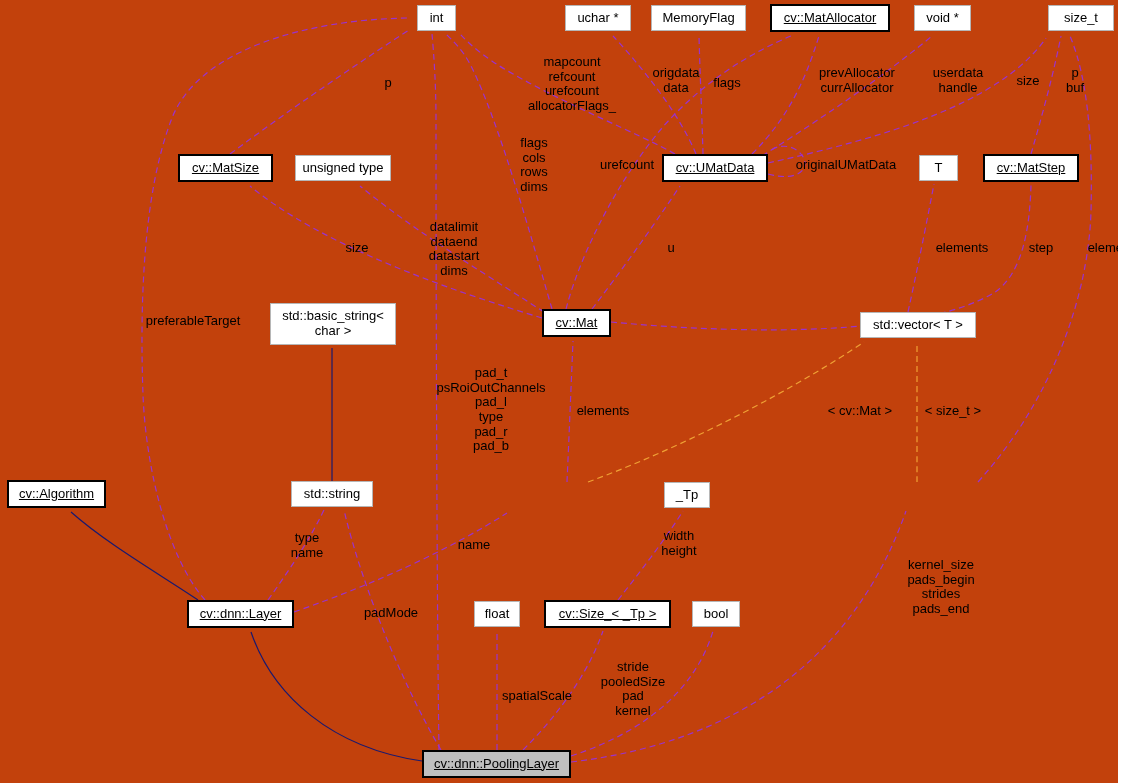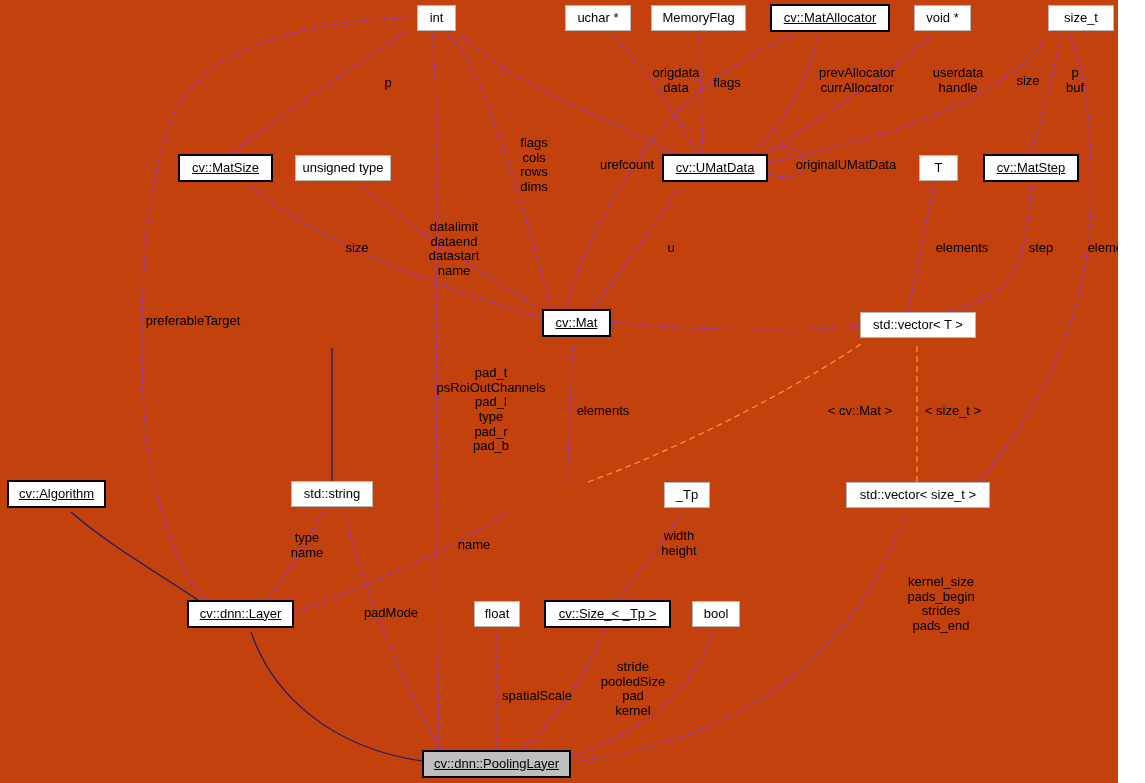--- a/index.html
+++ b/index.html
@@ -103,77 +103,82 @@
   <div class="node bold" style="left:770px;top:4px;width:120px;height:28px">cv::MatAllocator</div>
   <div class="node" style="left:914px;top:5px;width:57px;height:26px">void *</div>
   <div class="node" style="left:1048px;top:5px;width:66px;height:26px">size_t</div>
 
   <div class="node bold" style="left:178px;top:154px;width:95px;height:28px">cv::MatSize</div>
   <div class="node" style="left:295px;top:155px;width:96px;height:26px">unsigned type</div>
   <div class="node bold" style="left:662px;top:154px;width:106px;height:28px">cv::UMatData</div>
   <div class="node" style="left:919px;top:155px;width:39px;height:26px">T</div>
   <div class="node bold" style="left:983px;top:154px;width:96px;height:28px">cv::MatStep</div>
 
+  <div class="node" style="left:270px;top:303px;width:126px;height:42px">std::basic_string&lt;
+char &gt;</div>
   <div class="node bold" style="left:542px;top:309px;width:69px;height:28px">cv::Mat</div>
   <div class="node" style="left:860px;top:312px;width:116px;height:26px">std::vector&lt; T &gt;</div>
 
   <div class="node bold" style="left:7px;top:480px;width:99px;height:28px">cv::Algorithm</div>
   <div class="node" style="left:291px;top:481px;width:82px;height:26px">std::string</div>
   <div class="node" style="left:664px;top:482px;width:46px;height:26px">_Tp</div>
-  <div class="node" style="left:846px;top:482px;width:144px;height:26px">std::vector&lt; size_t &gt;</div>
 
   <div class="node bold" style="left:187px;top:600px;width:107px;height:28px">cv::dnn::Layer</div>
   <div class="node" style="left:474px;top:601px;width:46px;height:26px">float</div>
   <div class="node bold" style="left:544px;top:600px;width:127px;height:28px">cv::Size_&lt; _Tp &gt;</div>
   <div class="node" style="left:692px;top:601px;width:48px;height:26px">bool</div>
 
   <div class="node bold current" style="left:422px;top:750px;width:149px;height:28px">cv::dnn::PoolingLayer</div>
 
   <div class="elabel" style="left:388px;top:76px">p</div>
+  <div class="elabel" style="left:572px;top:55px">mapcount
+refcount
+urefcount
+allocatorFlags_</div>
   <div class="elabel" style="left:676px;top:66px">origdata
 data</div>
   <div class="elabel" style="left:727px;top:76px">flags</div>
   <div class="elabel" style="left:857px;top:66px">prevAllocator
 currAllocator</div>
   <div class="elabel" style="left:958px;top:66px">userdata
 handle</div>
   <div class="elabel" style="left:1028px;top:74px">size</div>
   <div class="elabel" style="left:1075px;top:66px">p
 buf</div>
   <div class="elabel" style="left:534px;top:136px">flags
 cols
 rows
 dims</div>
   <div class="elabel" style="left:627px;top:158px">urefcount</div>
   <div class="elabel" style="left:846px;top:158px">originalUMatData</div>
   <div class="elabel" style="left:357px;top:241px">size</div>
   <div class="elabel" style="left:454px;top:220px">datalimit
 dataend
 datastart
-name</div>
+dims</div>
   <div class="elabel" style="left:671px;top:241px">u</div>
   <div class="elabel" style="left:962px;top:241px">elements</div>
   <div class="elabel" style="left:1041px;top:241px">step</div>
   <div class="elabel" style="left:1114px;top:241px">elements</div>
   <div class="elabel" style="left:193px;top:314px">preferableTarget</div>
   <div class="elabel" style="left:491px;top:366px">pad_t
 psRoiOutChannels
 pad_l
 type
 pad_r
 pad_b</div>
   <div class="elabel" style="left:603px;top:404px">elements</div>
   <div class="elabel" style="left:860px;top:404px">&lt; cv::Mat &gt;</div>
   <div class="elabel" style="left:953px;top:404px">&lt; size_t &gt;</div>
   <div class="elabel" style="left:307px;top:531px">type
 name</div>
   <div class="elabel" style="left:474px;top:538px">name</div>
   <div class="elabel" style="left:679px;top:529px">width
 height</div>
-  <div class="elabel" style="left:941px;top:575px">kernel_size
+  <div class="elabel" style="left:941px;top:558px">kernel_size
 pads_begin
 strides
 pads_end</div>
   <div class="elabel" style="left:391px;top:606px">padMode</div>
   <div class="elabel" style="left:537px;top:689px">spatialScale</div>
   <div class="elabel" style="left:633px;top:660px">stride
 pooledSize
 pad
 kernel</div>
 

